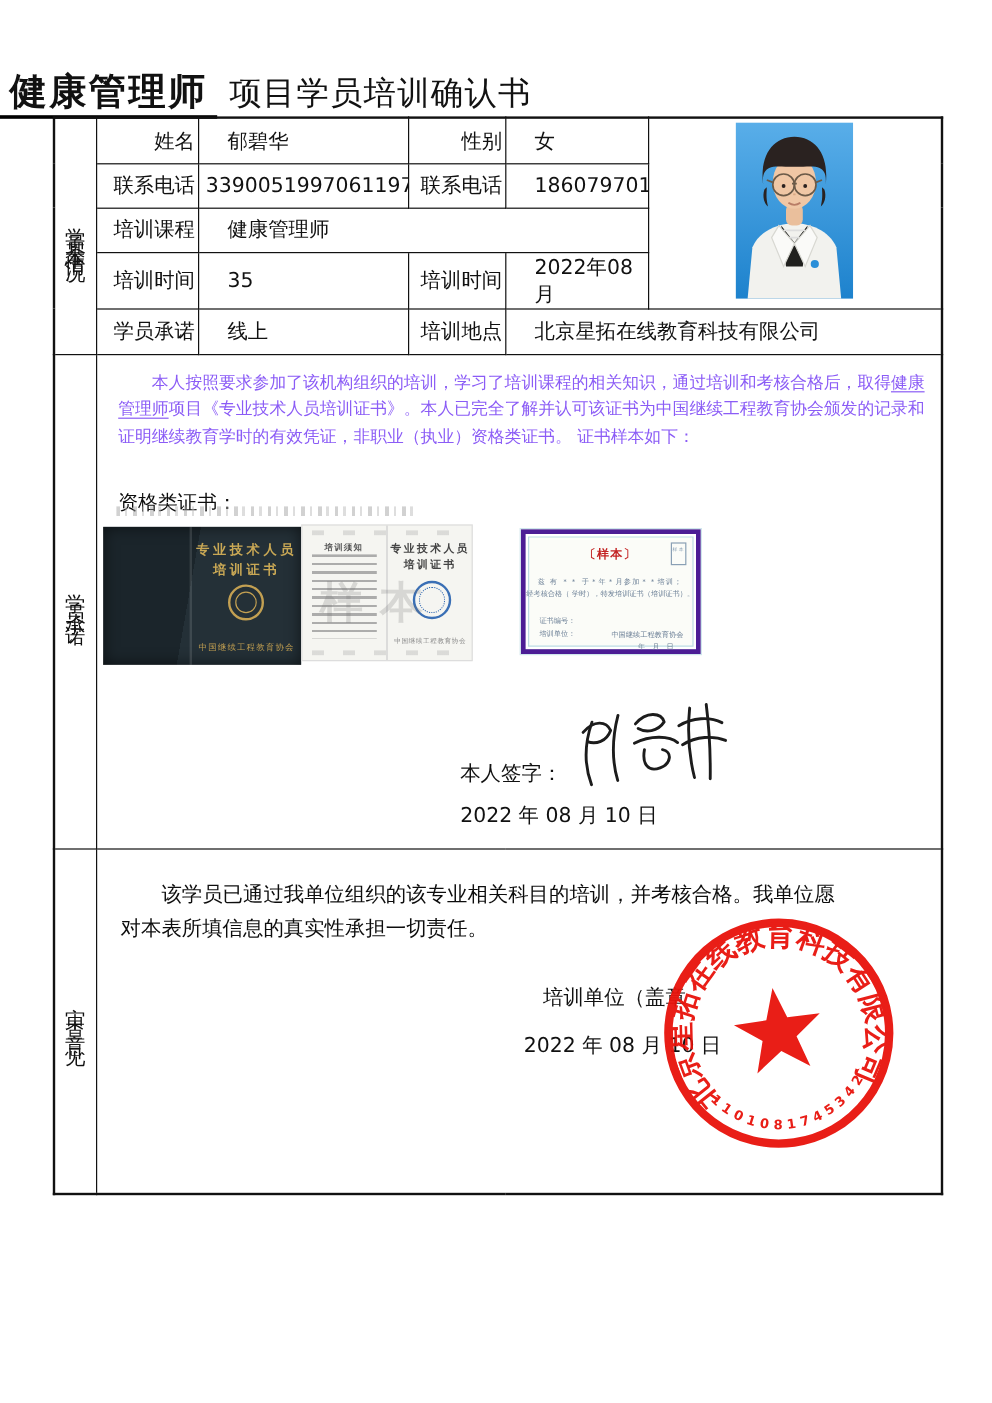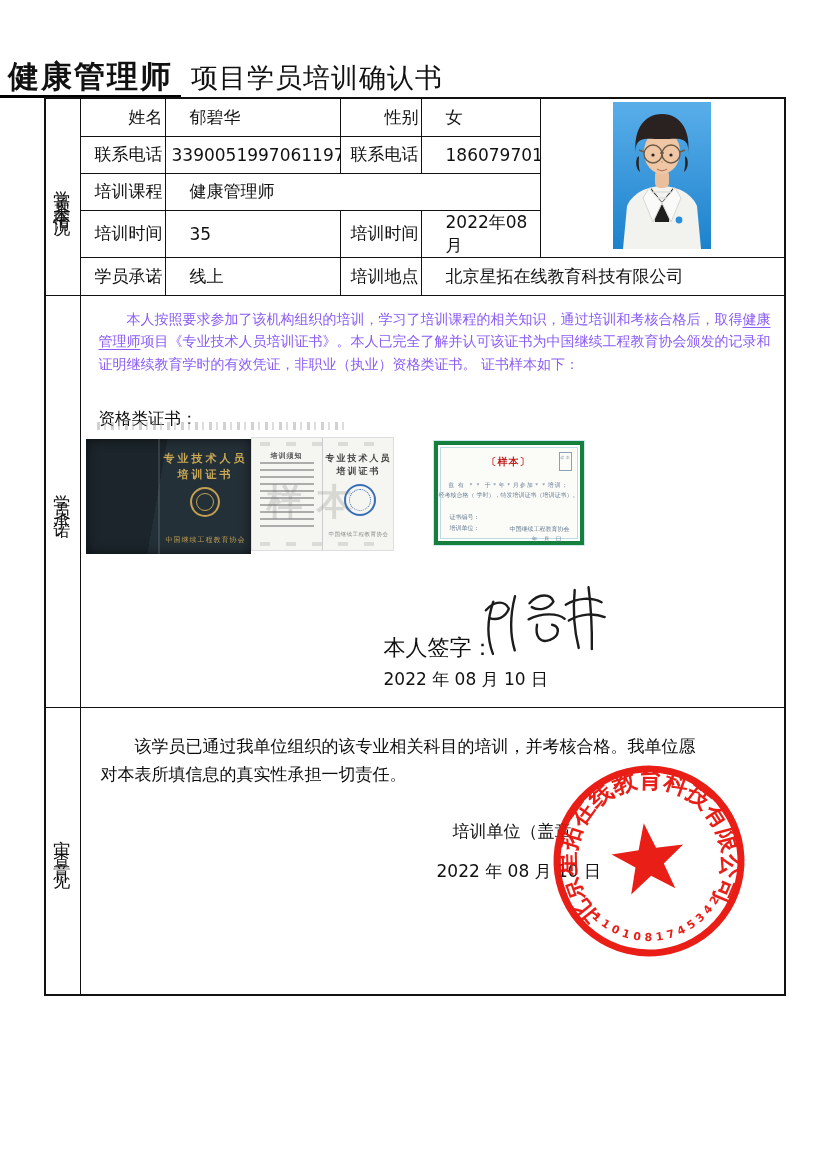--- a/index.html
+++ b/index.html
@@ -47,33 +47,33 @@
       background:repeating-linear-gradient(180deg,#9a9a9a 0 2px,transparent 2px 7px); }
   .pages-faint-top { position:absolute; left:8px; top:4px; width:126px; height:4px; opacity:.35;
       background:repeating-linear-gradient(90deg,#aaa 0 10px,transparent 10px 26px); }
   .pages-faint-bot { position:absolute; left:8px; bottom:4px; width:126px; height:4px; opacity:.35;
       background:repeating-linear-gradient(90deg,#aaa 0 10px,transparent 10px 26px); }
   .inner-title { position:absolute; left:74px; top:14px; width:66px; text-align:center; font-size:9px; color:#444; font-weight:bold; letter-spacing:2px; line-height:1.5; }
   .inner-seal { position:absolute; left:92px; top:46px; width:32px; height:32px; border:2px solid #3a6fb5; border-radius:50%; }
   .inner-seal::after { content:""; position:absolute; left:3px; top:3px; right:3px; bottom:3px; border:1px dotted #3a6fb5; border-radius:50%; }
   .inner-issuer { position:absolute; left:74px; bottom:12px; width:66px; text-align:center; color:#888; font-size:5.5px; letter-spacing:.5px; }
 
-  .cert-sample { left:353px; top:145px; width:150px; height:104px; background:#fbfcf8; border:4px solid #15803d; outline:1px solid #cfe6ec; box-shadow:inset 0 0 0 2px #fff, inset 0 0 0 3px #bcdbe3; }
+  .cert-sample { left:353px; top:145px; width:150px; height:104px; background:#fbfcf8; border:4px solid #4c1d95; outline:1px solid #cfe6ec; box-shadow:inset 0 0 0 2px #fff, inset 0 0 0 3px #bcdbe3; }
   .sample-tag { position:absolute; left:0; top:10px; width:100%; text-align:center; color:#c32222; font-size:10px; font-weight:bold; letter-spacing:1px; }
   .sample-photo-box { position:absolute; right:8px; top:7px; width:13px; height:19px; border:1px solid #8aa0b5; font-size:4px; color:#8aa0b5; text-align:center; line-height:1.6; padding-top:2px; }
   .sample-l1 { position:absolute; left:0; top:36px; width:100%; text-align:center; font-size:6px; color:#6b7f96; letter-spacing:1px; }
   .sample-l2 { position:absolute; left:0; top:46px; width:100%; text-align:center; font-size:6px; color:#6b7f96; }
   .sample-no { position:absolute; left:12px; top:68px; font-size:6px; color:#6b7f96; }
   .sample-unit { position:absolute; left:12px; top:79px; font-size:6px; color:#6b7f96; }
   .sample-org { position:absolute; right:10px; top:80px; font-size:6px; color:#6b7f96; }
   .sample-date { position:absolute; right:16px; top:90px; font-size:6px; color:#6b7f96; letter-spacing:2px; }
 
   .strip-watermark { position:absolute; left:186px; top:182px; font-size:36px; color:rgba(110,110,110,.22); letter-spacing:14px; font-weight:bold; }
 
-  .sign-label { position:absolute; left:303px; top:337px; font-size:22px; }
+  .sign-label { position:absolute; left:303px; top:337px; font-size:17px; }
   .sign-svg { position:absolute; left:392px; top:288px; transform:rotate(-4deg); }
   .sign-date { position:absolute; left:303px; top:372px; font-size:17px; }
 
   
   .review-para { position:absolute; left:20px; top:24px; width:604px; font-size:17px; line-height:1.65; text-indent:2em; color:#0d0d0d; }
   .unit-label { position:absolute; left:353px; top:112px; font-size:17px;margin-left:19px; }
   .review-date { position:absolute; left:356px; top:152px; font-size:17px; }
   .stamp-wrap { position:absolute; left:468px; top:53px; width:200px; height:200px; transform:rotate(-8deg); opacity:.95; }
 </style>
 </head>

